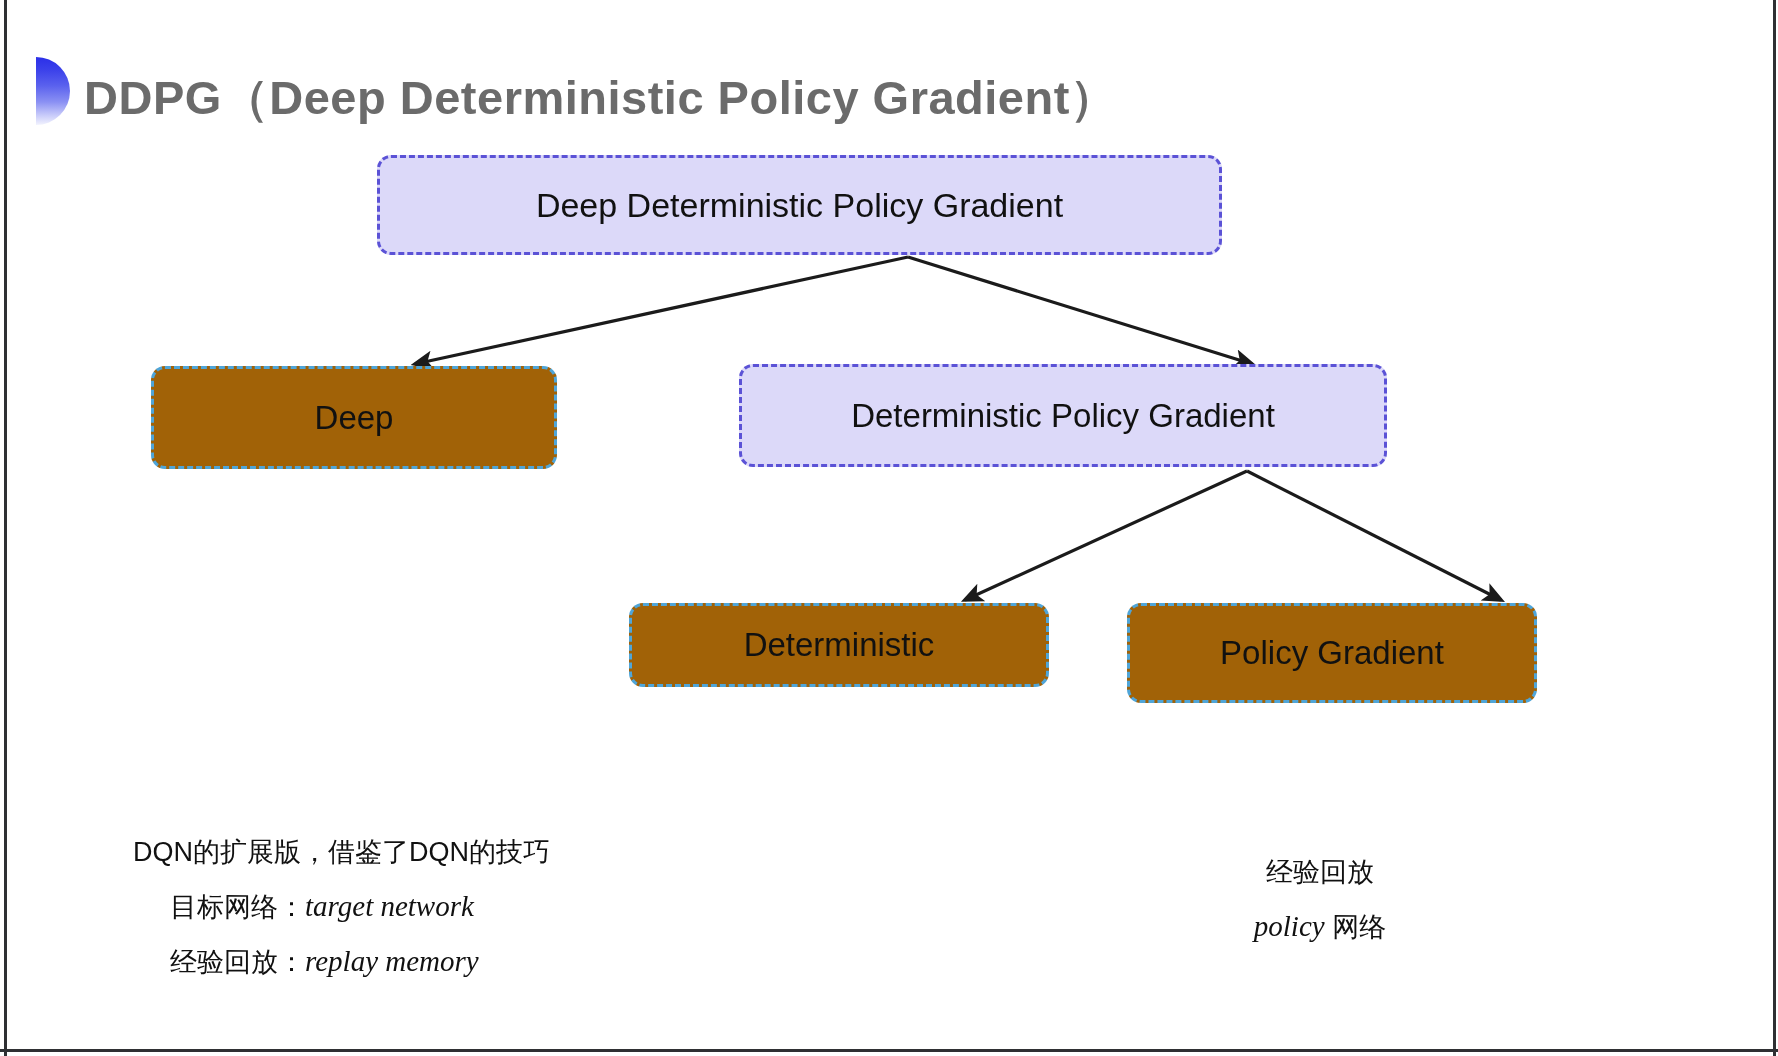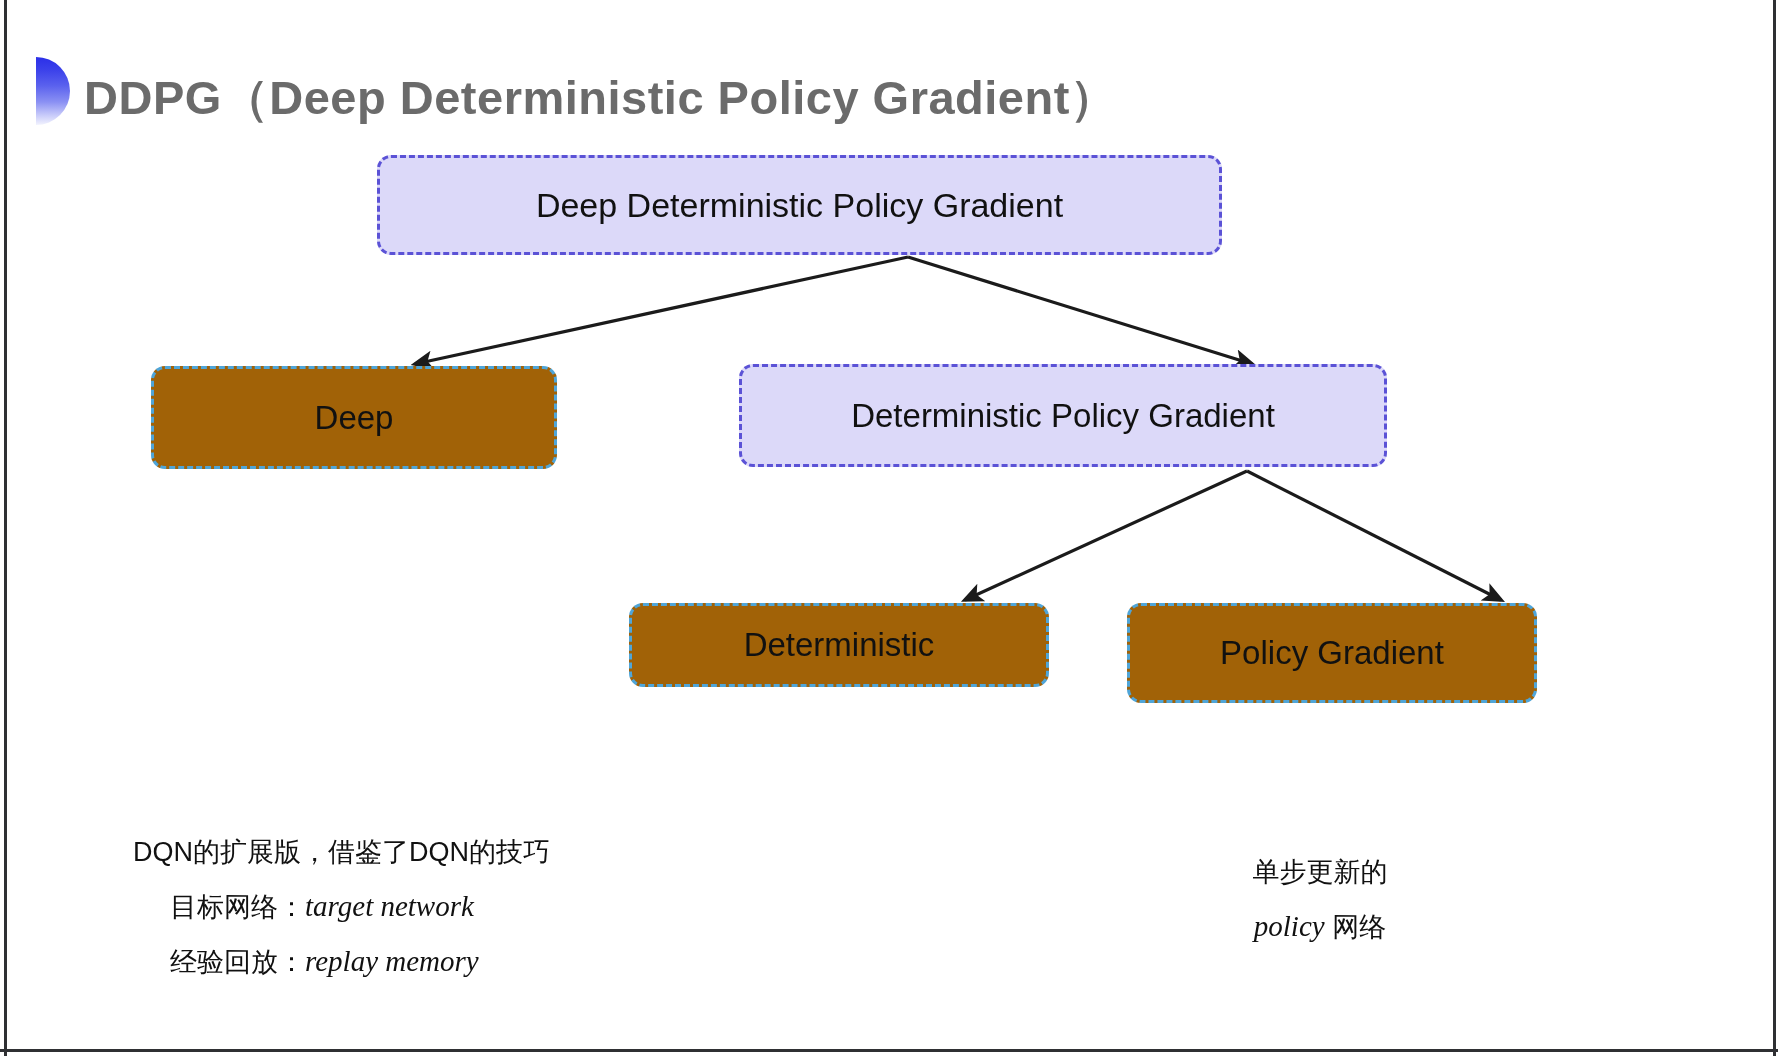--- a/index.html
+++ b/index.html
@@ -170,17 +170,17 @@
   </div>
 
   <div id="caption-deep" class="caption">
     <span class="ln">DQN的扩展版，借鉴了DQN的技巧</span>
     <span class="ln ln-indent"><span>目标网络：</span><span class="mono-term">target network</span></span>
     <span class="ln ln-indent"><span>经验回放：</span><span class="mono-term">replay memory</span></span>
   </div>
 
 
   <div id="caption-pg" class="caption">
-    <span class="ln">单步更新的</span>
+    <span class="ln">经验回放</span>
     <span class="ln"><span class="mono-term">policy</span><span> 网络</span></span>
   </div>
 
 </div>
 
 </body></html>

